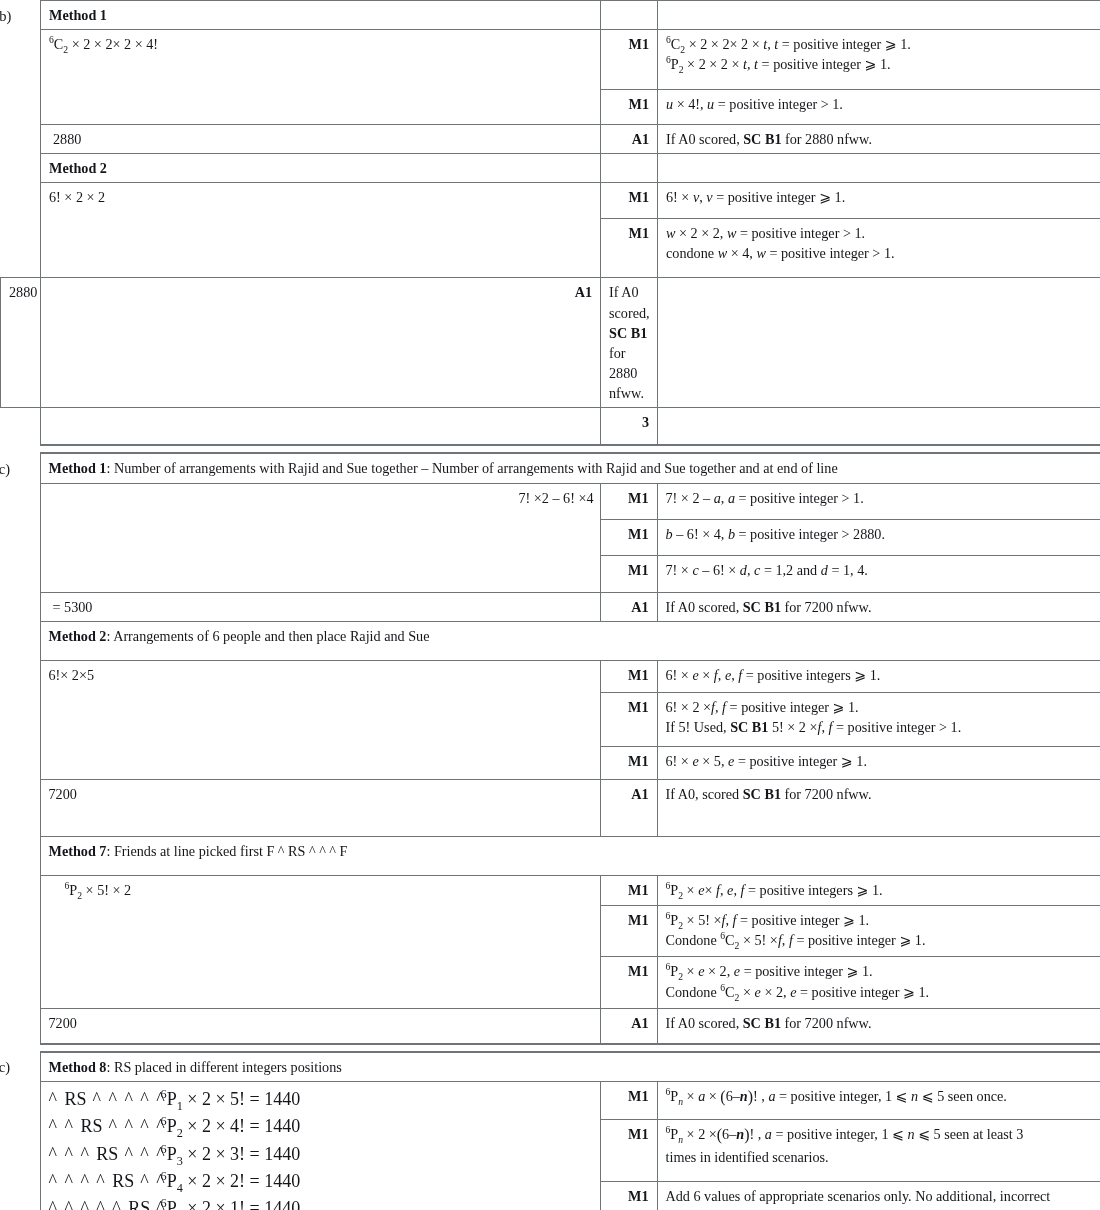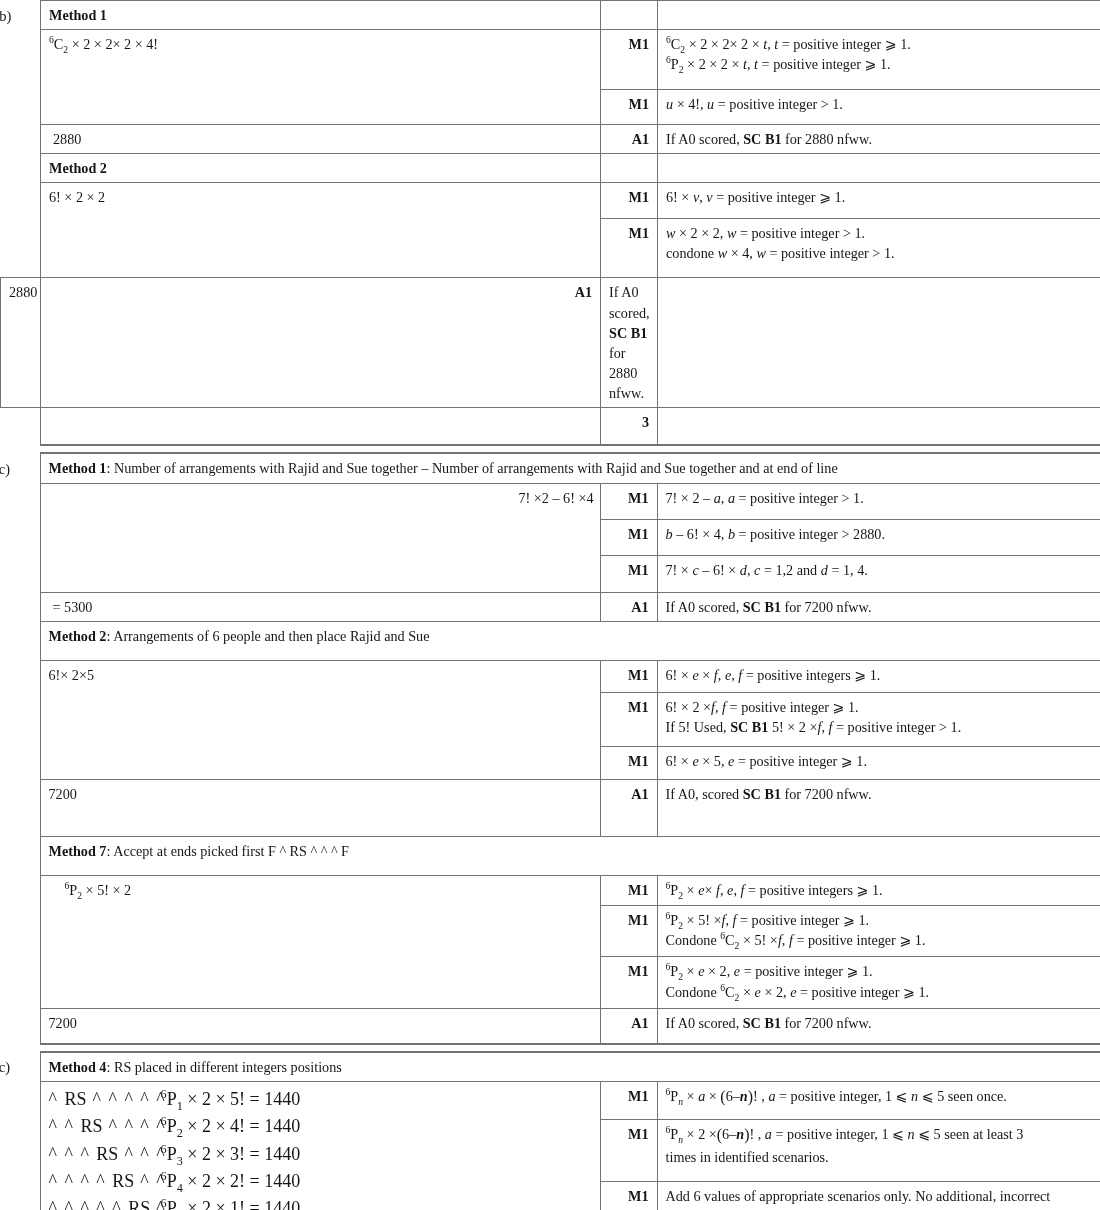--- a/index.html
+++ b/index.html
@@ -245,21 +245,21 @@
         <td class="com">6! × <span class="i">e</span> × 5, <span class="i">e</span> = positive integer ⩾ 1.</td>
       </tr>
       <tr>
         <td class="ans" style="height:48px;">7200</td>
         <td class="mark">A1</td>
         <td class="com">If A0, scored <span class="b">SC B1</span> for 7200 nfww.</td>
       </tr>
 
       <tr>
         <td class="ans hdr" colspan="3" style="height:30px;">
-          <span class="b">Method 7</span><span>: Accept at ends picked first F ^ RS ^ ^ ^ F</span>
+          <span class="b">Method 7</span><span>: Friends at line picked first F ^ RS ^ ^ ^ F</span>
         </td>
       </tr>
       <tr>
         <td class="ans" rowspan="3" style="height:124px;padding-left:24px;">
           <span class="nowrap"><sup>6</sup>P<sub>2</sub> × 5! × 2</span>
         </td>
         <td class="mark">M1</td>
         <td class="com"><sup>6</sup>P<sub>2</sub> × <span class="i">e</span>× <span class="i">f</span>, <span class="i">e</span>, <span class="i">f</span> = positive integers ⩾ 1.</td>
       </tr>
       <tr>
@@ -290,21 +290,21 @@
     <colgroup>
         <col class="c-label">
         <col class="c-ans">
         <col class="c-mark">
         <col class="c-com">
       </colgroup>
     <tbody>
       <tr>
         <td class="label" rowspan="5"><span>(c)</span></td>
         <td class="ans hdr" colspan="3">
-          <span class="b">Method 4</span><span>: RS placed in different integers positions</span>
+          <span class="b">Method 8</span><span>: RS placed in different integers positions</span>
         </td>
       </tr>
       <tr>
         <td class="ans" rowspan="3" style="height:150px;">
           <div class="scen"><span class="scen-left"><span class="carets">^ </span>RS<span class="carets"> ^ ^ ^ ^ ^</span></span><span class="nowrap"><sup>6</sup>P<sub>1</sub> × 2 × 5! = 1440</span></div>
           <div class="scen"><span class="scen-left"><span class="carets">^ ^ </span>RS<span class="carets"> ^ ^ ^ ^</span></span><span class="nowrap"><sup>6</sup>P<sub>2</sub> × 2 × 4! = 1440</span></div>
           <div class="scen"><span class="scen-left"><span class="carets">^ ^ ^ </span>RS<span class="carets"> ^ ^ ^</span></span><span class="nowrap"><sup>6</sup>P<sub>3</sub> × 2 × 3! = 1440</span></div>
           <div class="scen"><span class="scen-left"><span class="carets">^ ^ ^ ^ </span>RS<span class="carets"> ^ ^</span></span><span class="nowrap"><sup>6</sup>P<sub>4</sub> × 2 × 2! = 1440</span></div>
           <div class="scen"><span class="scen-left"><span class="carets">^ ^ ^ ^ ^ </span>RS<span class="carets"> ^</span></span><span class="nowrap"><sup>6</sup>P<sub>5</sub> × 2 × 1! = 1440</span></div>
         </td>

